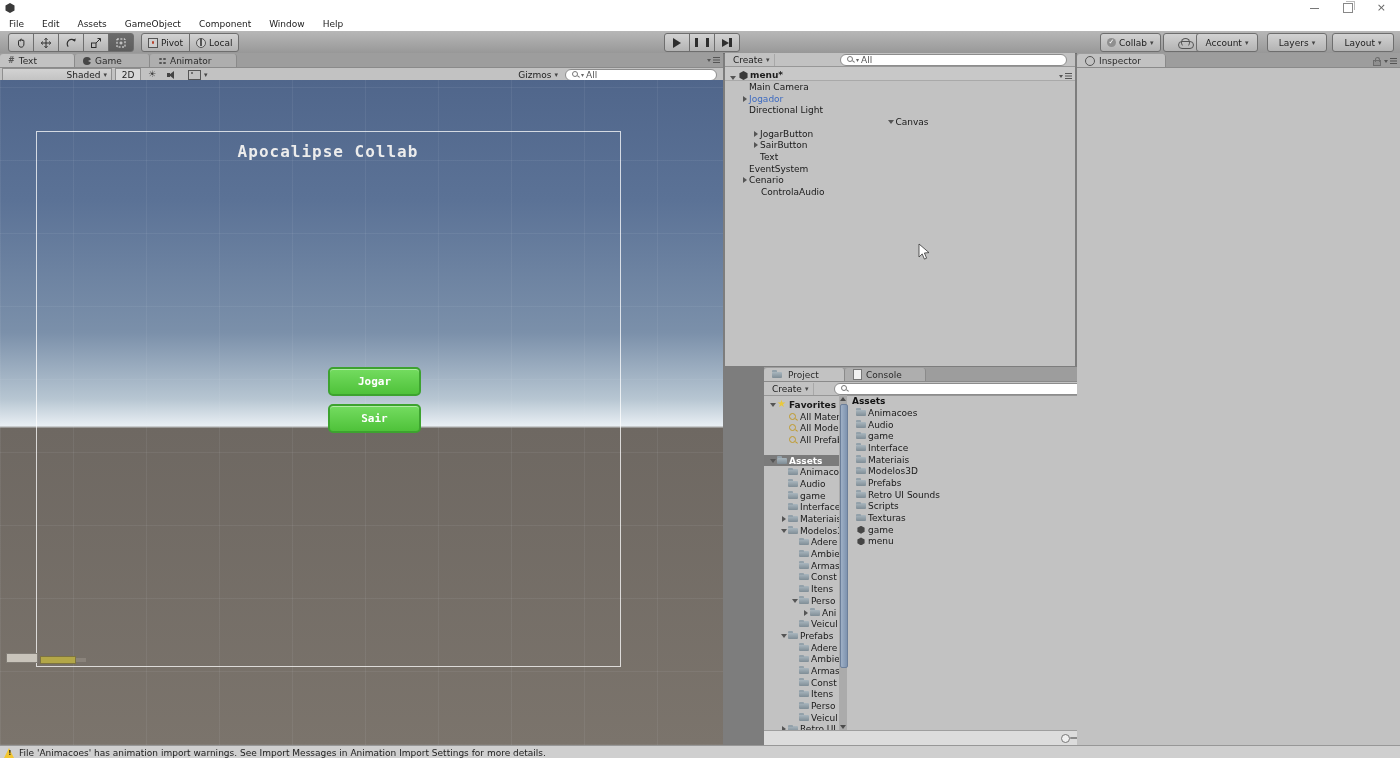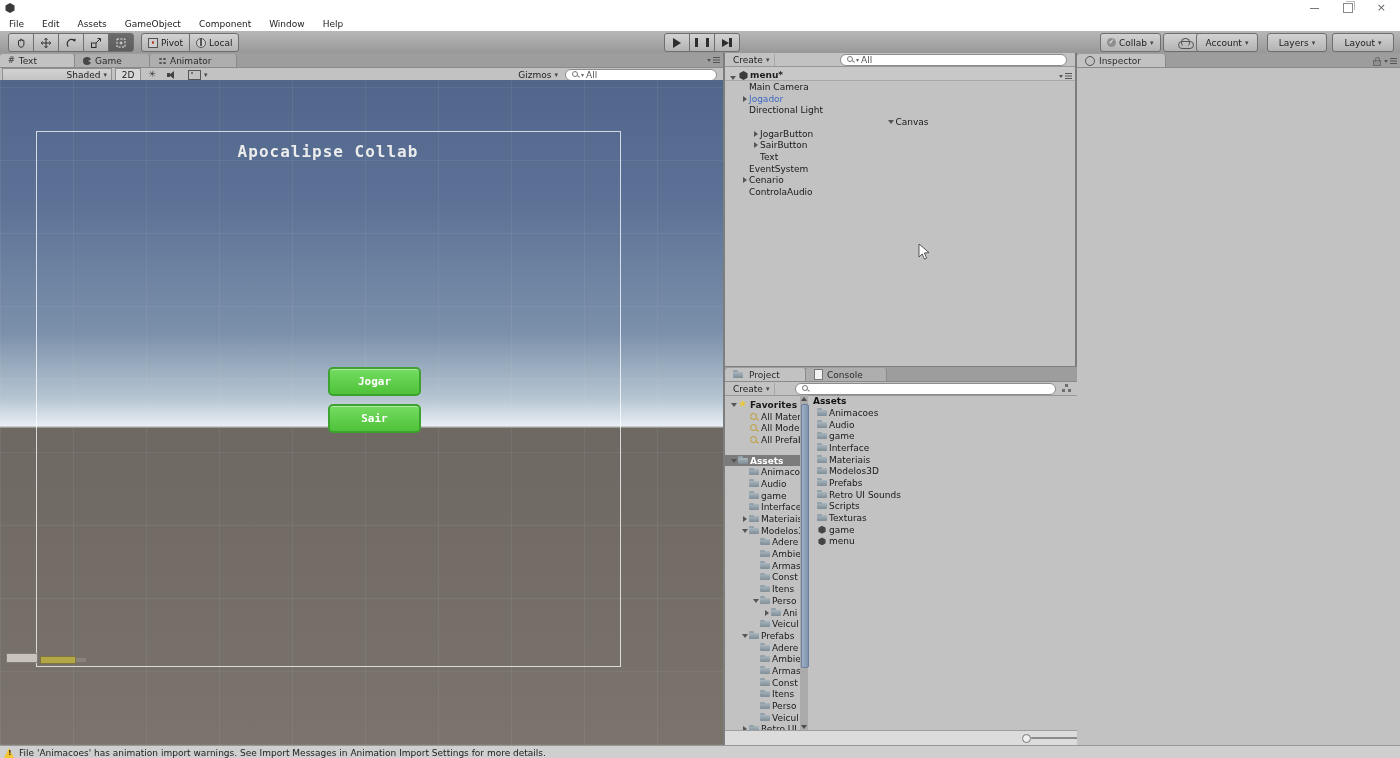--- a/index.html
+++ b/index.html
@@ -89,21 +89,21 @@
      display:flex;align-items:center;justify-content:center;color:#fff;
      font-family:"DejaVu Sans Mono","Liberation Mono",monospace;font-size:11px;font-weight:bold}
   .scn-obj1{position:absolute;left:6px;top:573px;width:30px;height:8px;background:#c9c4bb;border:1px solid #827d76}
   .scn-obj2{position:absolute;left:40px;top:576px;width:34px;height:6px;background:#b3a748;border:1px solid #7d7440}
   .scn-obj3{position:absolute;left:76px;top:578px;width:10px;height:4px;background:#8a837b}
   
   #hierarchy-panel{left:725px;top:53px;width:350px;height:313px}
   .scene-row{height:13px;background:#c8c8c8;border-bottom:1px solid #a9a9a9;display:flex;align-items:flex-end;padding:0 3px;gap:2px}
   .mini-logo{width:9px;height:9px;background:#3a3a3a;clip-path:polygon(50% 0,95% 26%,95% 74%,50% 100%,5% 74%,5% 26%)}
   
-  #project-panel{left:725px;top:367px;width:379px;height:378px}
+  #project-panel{left:764px;top:367px;width:379px;height:378px}
   .proj-body{position:absolute;left:0;top:28px;right:0;bottom:14px;overflow:hidden}
   .ptree{position:absolute;left:0;top:4px;width:75px;bottom:0;overflow:hidden}
   .pscroll{position:absolute;left:75px;top:0;width:8px;bottom:0;background:#ababab}
   .pscroll .thumb{position:absolute;left:0.5px;top:9px;width:6px;height:78%;background:linear-gradient(90deg,#9fb0c6,#7e93af);border:1px solid #6c7f9a;border-radius:2px}
   .sarrow-u{position:absolute;left:1px;top:2px;border-bottom:4px solid #4c4c4c;border-left:3px solid transparent;border-right:3px solid transparent}
   .sarrow-d{position:absolute;left:1px;bottom:2px;border-top:4px solid #4c4c4c;border-left:3px solid transparent;border-right:3px solid transparent}
   .passets{position:absolute;left:83px;top:0;right:0;bottom:0;overflow:hidden}
   .passets-header{height:12px;display:flex;align-items:center;padding-left:5px;font-weight:bold;color:#111}
   .asset-row{padding-left:9px}
   .bottom-slider{position:absolute;left:0;bottom:0;right:0;height:14px;background:#dcdcdc;border-top:1px solid #9e9e9e}
@@ -370,21 +370,21 @@
         <span>Text</span>
       </div>
       <div class="trow" style="padding-left: 15px;">
         <span class="tree-arrow"></span>
         <span>EventSystem</span>
       </div>
       <div class="trow" style="padding-left: 15px;">
         <span class="tree-arrow arrow-r"></span>
         <span>Cenario</span>
       </div>
-      <div class="trow" style="padding-left: 15px;">
+      <div class="trow" style="padding-left: 27px;">
         <span class="tree-arrow"></span>
         <span>ControlaAudio</span>
       </div>
     </div>
 </div>
 
 <div class="panel" id="project-panel">
   <div class="tabstrip">
     <div class="tab active" style="width:64px">
       <span class="row-icon icon-folder"></span>

